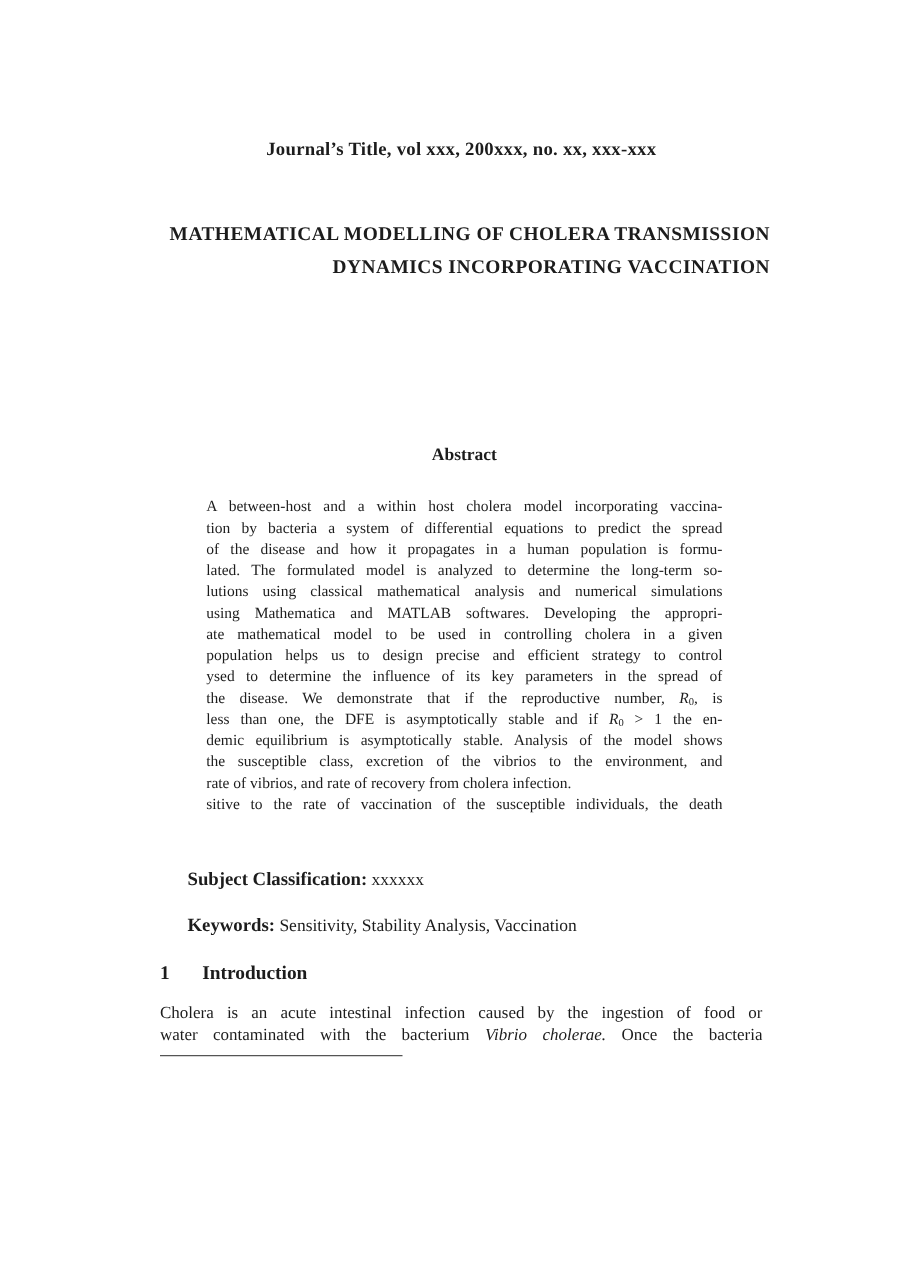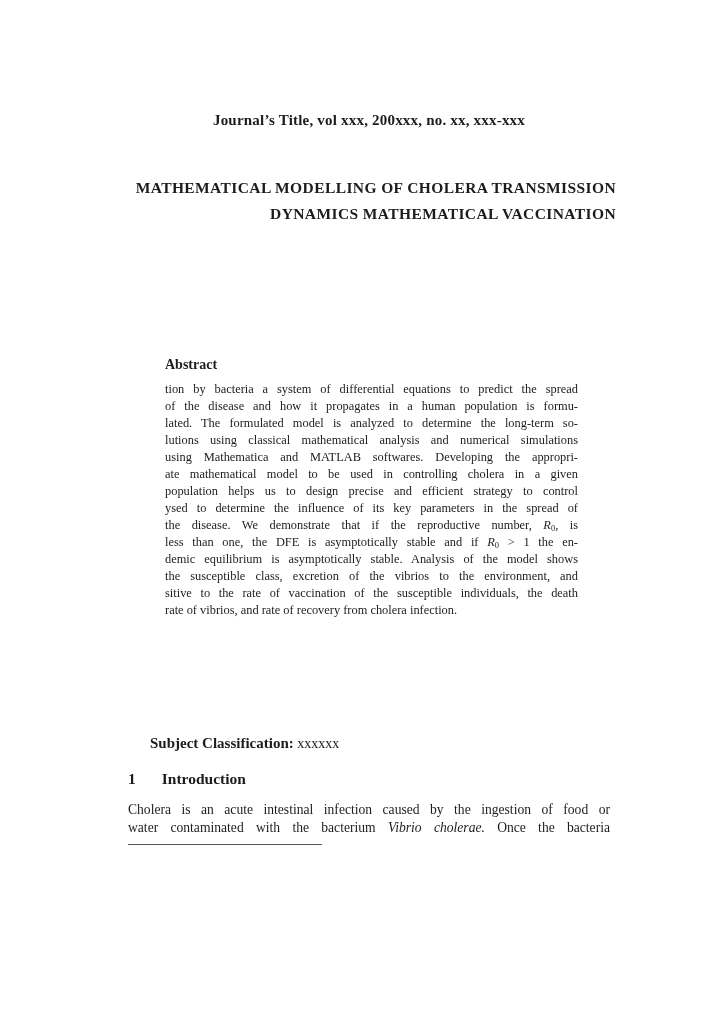--- a/index.html
+++ b/index.html
@@ -44,25 +44,25 @@
     line-height: 26px;
     letter-spacing: 0.4px;
   }
   .abstract {
     position: absolute;
     top: 356px;
     left: 37px;
     width: 413px;
   }
   .abstract-heading {
-    text-align: left;
+    text-align: center;
     font-weight: bold;
     font-size: 14px;
     line-height: 17px;
-    margin-bottom: 8px;
+    margin-bottom: 24px;
   }
   .abs-line {
     font-size: 12.4px;
     line-height: 17px;
     height: 17px;
     overflow: hidden;
     text-align: justify;
     text-align-last: justify;
     white-space: nowrap;
   }
@@ -72,21 +72,21 @@
   }
   
   .abs-line { white-space: normal; }
   sub { font-size: 0.68em; vertical-align: -0.22em; line-height: 0; }
   .subject-line, .keywords-line {
     position: absolute;
     left: 22px;
     font-size: 15px;
     white-space: nowrap;
   }
-  .subject-line { top: 696px; margin-top: 39px; }
+  .subject-line { top: 696px; }
   .keywords-line { top: 733px; }
   .label-bold { font-weight: bold; }
   .value-roman { font-size: 14px; }
   .section-heading {
     position: absolute;
     top: 770px;
     left: 0;
     width: 100%;
     font-weight: bold;
     font-size: 15.5px;
@@ -119,45 +119,47 @@
 </head>
 <body>
 
 <div class="page">
   <div class="content">
 
     <div class="journal-header">Journal’s Title, vol xxx, 200xxx, no. xx, xxx-xxx</div>
 
     <div class="paper-title">
       <div>MATHEMATICAL MODELLING OF CHOLERA TRANSMISSION</div>
-      <div>DYNAMICS MATHEMATICAL VACCINATION</div>
+      <div>DYNAMICS INCORPORATING VACCINATION</div>
     </div>
 
     <div class="abstract">
       <div class="abstract-heading">Abstract</div>
       <div class="abstract-body">
+          <div class="abs-line tex-line">A between-host and a within host cholera model incorporating vaccina-</div>
           <div class="abs-line tex-line">tion by bacteria a system of differential equations to predict the spread</div>
           <div class="abs-line tex-line">of the disease and how it propagates in a human population is formu-</div>
           <div class="abs-line tex-line">lated. The formulated model is analyzed to determine the long-term so-</div>
           <div class="abs-line tex-line">lutions using classical mathematical analysis and numerical simulations</div>
           <div class="abs-line tex-line">using Mathematica and MATLAB softwares. Developing the appropri-</div>
           <div class="abs-line tex-line">ate mathematical model to be used in controlling cholera in a given</div>
           <div class="abs-line tex-line">population helps us to design precise and efficient strategy to control</div>
           <div class="abs-line tex-line">ysed to determine the influence of its key parameters in the spread of</div>
           <div class="abs-line tex-line">the disease. We demonstrate that if the reproductive number, <i>R</i><sub>0</sub>, is</div>
           <div class="abs-line tex-line">less than one, the DFE is asymptotically stable and if <i>R</i><sub>0</sub> &gt; 1 the en-</div>
           <div class="abs-line tex-line">demic equilibrium is asymptotically stable. Analysis of the model shows</div>
           <div class="abs-line tex-line">the susceptible class, excretion of the vibrios to the environment, and</div>
+          <div class="abs-line tex-line last">rate of vibrios, and rate of recovery from cholera infection.</div>
           <div class="abs-line tex-line">sitive to the rate of vaccination of the susceptible individuals, the death</div>
-          <div class="abs-line tex-line last">rate of vibrios, and rate of recovery from cholera infection.</div>
         </div>
     </div>
 
     <div class="subject-line"><span class="label-bold">Subject Classification:</span><span class="value-roman"> <span>xxxxxx</span></span></div>
 
+    <div class="keywords-line"><span class="label-bold">Keywords:</span><span class="value-roman"> <span>Sensitivity, Stability Analysis, Vaccination</span></span></div>
 
     <div class="section-heading">
       <span class="sec-num">1</span><span class="sec-title">Introduction</span>
     </div>
 
     <div class="intro-para">
       <div class="body-line">Cholera is an acute intestinal infection caused by the ingestion of food or</div>
       <div class="body-line"><span>water contaminated with the bacterium </span><i>Vibrio cholerae.</i><span> Once the bacteria</span></div>
     </div>
 

